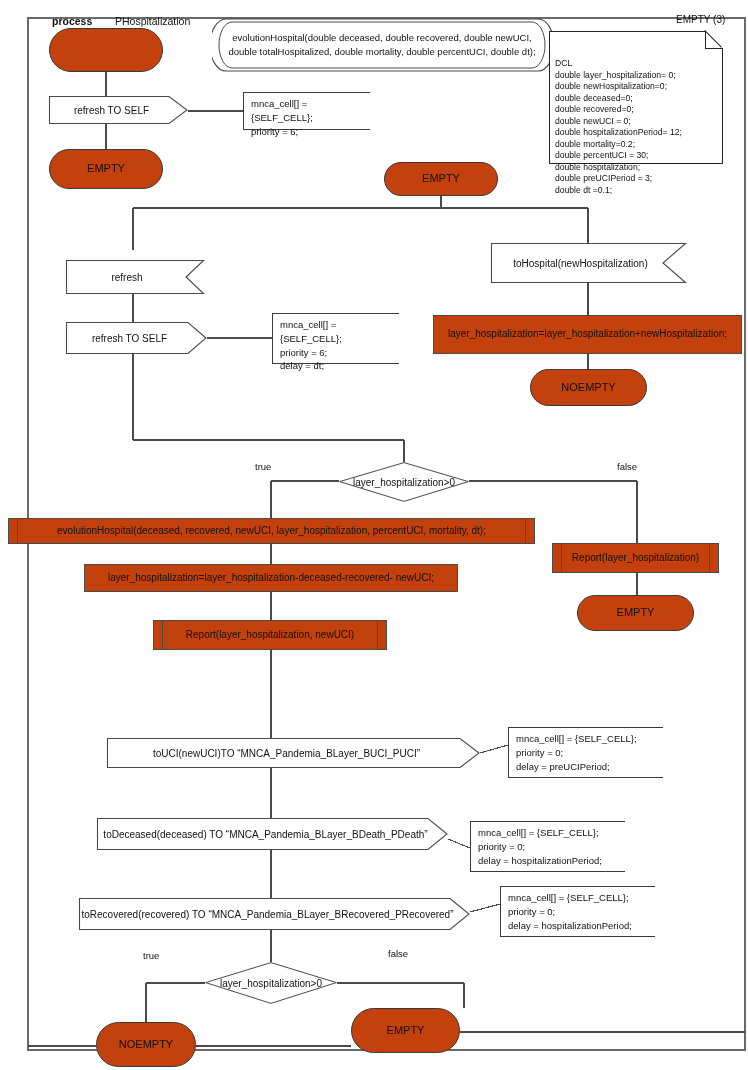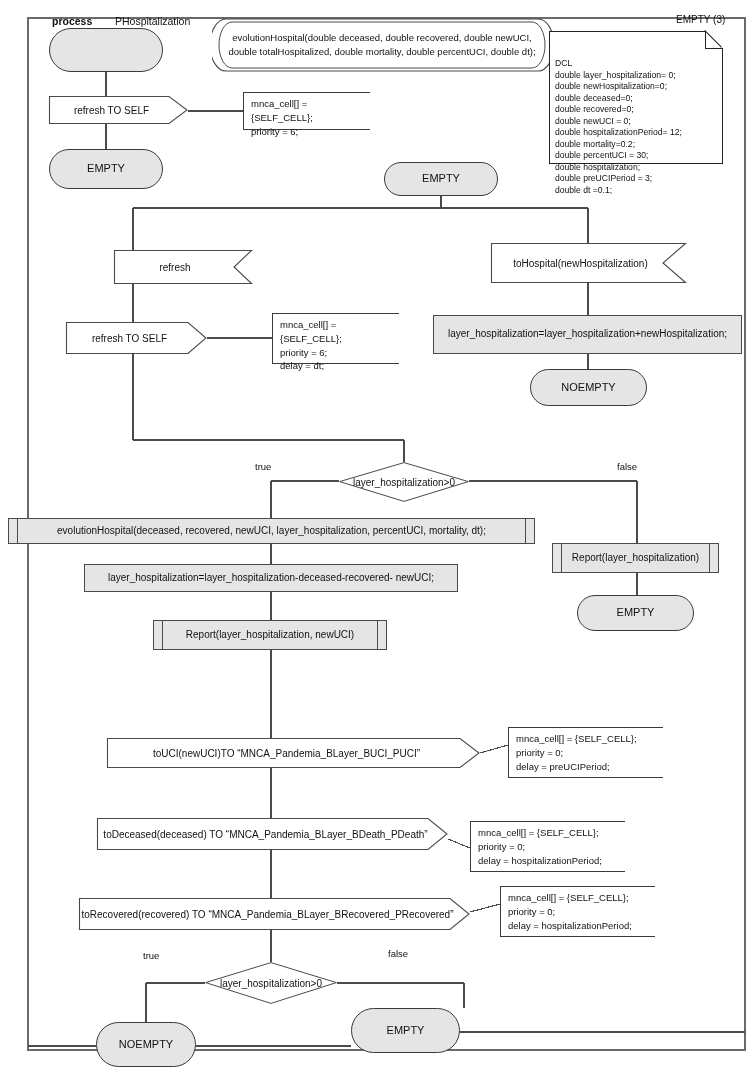--- a/index.html
+++ b/index.html
@@ -23,21 +23,21 @@
     width:748px; height:1070px;
     pointer-events:none;
   }
   
   .node{
     position:absolute;
     box-sizing:border-box;
     display:flex;
     align-items:center;
     justify-content:center;
-    background:#e5e5e5;
+    background:#c2410c;
     line-height:1.25;
   }
   .lbl{
     position:absolute;
     white-space:nowrap;
     background:transparent;
   }
 
   
   .state{
@@ -252,21 +252,21 @@
     <div class="sig-txt">refresh TO SELF</div>
   </div>
 
   <div class="node state" style="left:49px; top:149px; width:114px; height:40px;">EMPTY</div>
 
   <div class="comment" style="left:243px; top:92px; width:127px; height:38px;">mnca_cell[] = {SELF_CELL};
 priority = 6;</div>
 
   <div class="node state" style="left:384px; top:162px; width:114px; height:34px;">EMPTY</div>
 
-  <div class="sig-in-wrap" style="left:66px; top:250px; width:138px; height:34px;margin-left:48px;">
+  <div class="sig-in-wrap" style="left:66px; top:260px; width:138px; height:34px;">
     <svg width="138" height="34" viewBox="0 0 138 34">
       <path d="M0.5 0.5 H137.5 L120 17 L137.5 33.5 H0.5 Z" fill="#fff" stroke="#4a4a4a" stroke-width="1.1"></path>
     </svg>
     <div class="sig-txt center-pad">refresh</div>
   </div>
 
   <div class="sig-out-wrap" style="left:66px; top:322px; width:141px; height:32px;">
     <svg width="141" height="32" viewBox="0 0 141 32">
       <path d="M0.5 0.5 H122 L140 16 L122 31.5 H0.5 Z" fill="#fff" stroke="#4a4a4a" stroke-width="1.1"></path>
     </svg>

